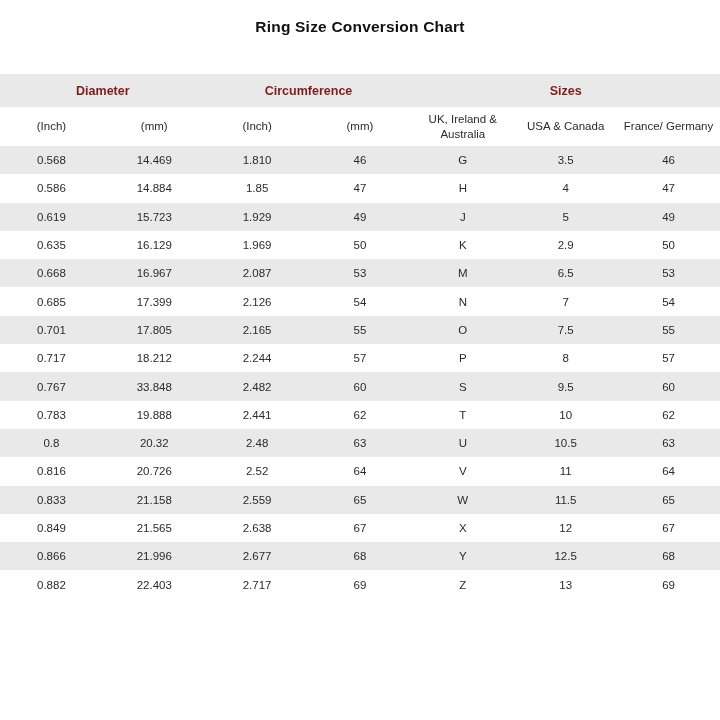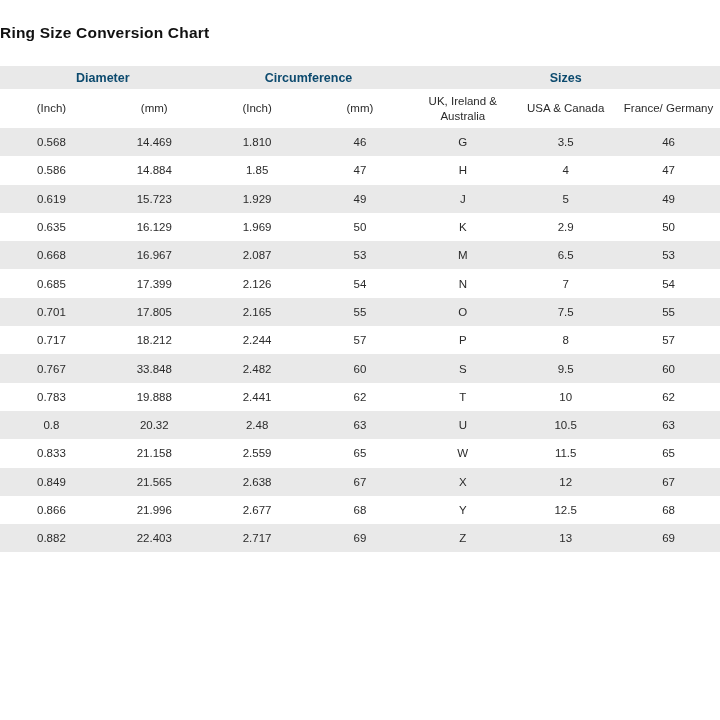--- a/index.html
+++ b/index.html
@@ -11,26 +11,26 @@
     font-family: "Liberation Sans", "DejaVu Sans", sans-serif;
     color: #2b2b2b;
     overflow: hidden;
   }
   .page {
     width: 720px;
     height: 720px;
     position: relative;
   }
   .chart-title {
-    text-align: left;
+    text-align: center;
     font-weight: bold;
     font-size: 15.5px;
     color: #111111;
-    padding-top: 24px;
-    margin: 0 0 0 0;
+    padding-top: 10px;
+    margin: 8px 0 0 0;
     letter-spacing: 0.2px;
   }
   table.ring-table {
     position: absolute;
     top: 66px;
     left: 0;
     width: 720px;
     border-collapse: collapse;
     table-layout: fixed;
   }
@@ -38,22 +38,22 @@
   table.ring-table th, table.ring-table td {
     text-align: center;
     vertical-align: middle;
     padding: 0 4px;
     font-weight: normal;
   }
   tr.group-row th {
     background: #e9e9e9;
     font-weight: bold;
     font-size: 12.5px;
-    height: 23px;
-    color: #0c4a6e;
+    height: 33px;
+    color: #7f1d1d;
   }
   tr.sub-row th {
     background: #ffffff;
     font-size: 11.5px;
     height: 39px;
     line-height: 1.3;
     color: #2b2b2b;
   }
   tbody td {
     font-size: 11.5px;
@@ -190,20 +190,29 @@
         <tr>
           <td>0.8</td>
           <td>20.32</td>
           <td>2.48</td>
           <td>63</td>
           <td>U</td>
           <td>10.5</td>
           <td>63</td>
         </tr>
         <tr>
+          <td>0.816</td>
+          <td>20.726</td>
+          <td>2.52</td>
+          <td>64</td>
+          <td>V</td>
+          <td>11</td>
+          <td>64</td>
+        </tr>
+        <tr>
           <td>0.833</td>
           <td>21.158</td>
           <td>2.559</td>
           <td>65</td>
           <td>W</td>
           <td>11.5</td>
           <td>65</td>
         </tr>
         <tr>
           <td>0.849</td>

